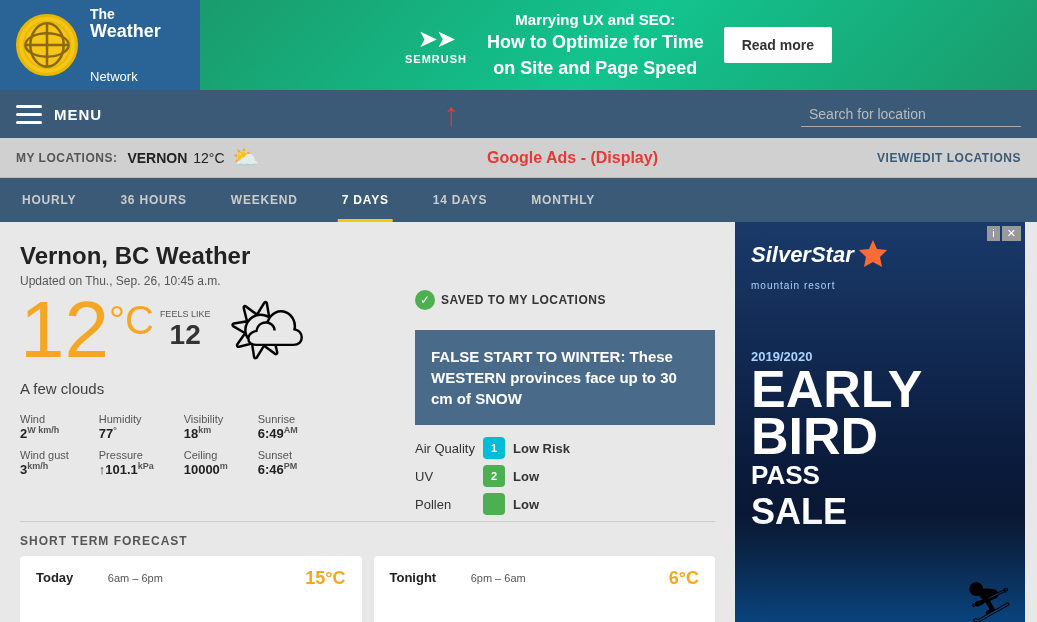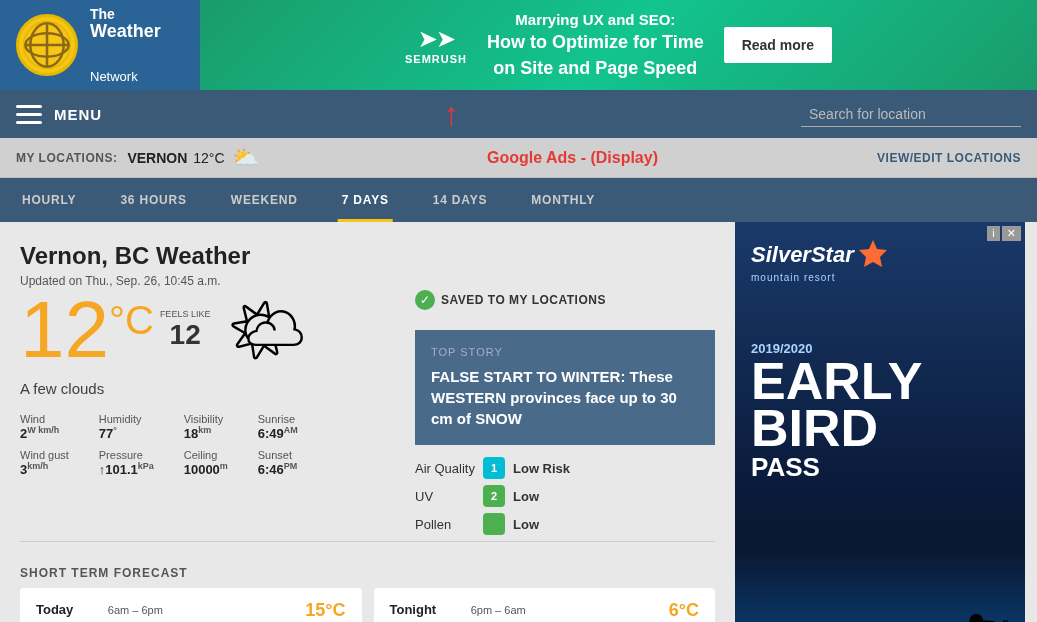--- a/index.html
+++ b/index.html
@@ -253,21 +253,21 @@
     }
     .stat-item { }
     .stat-label { font-size: 11px; color: #555; }
     .stat-value { font-size: 13px; color: #222; font-weight: bold; }
 
     .short-term-header {
       font-size: 12px;
       font-weight: bold;
       color: #555;
       letter-spacing: 1px;
-      padding: 24px 0 8px 0;
+      padding: 12px 0 8px 0;
       border-top: 1px solid #ccc;
     }
     .forecast-cards {
       display: flex;
       gap: 12px;
     }
     .forecast-card {
       background: white;
       border-radius: 4px;
       padding: 12px 16px;
@@ -540,21 +540,20 @@
             </div>
           </div>
         </div>
 
         <div style="width: 310px; padding-left: 10px;">
           <div class="saved-badge">
             <div class="saved-check">✓</div>
             <span class="saved-label">SAVED TO MY LOCATIONS</span>
           </div>
           <div class="top-story-panel">
-            <div class="top-story-label">TOP STORY</div>
             <div class="top-story-text">FALSE START TO WINTER: These WESTERN provinces face up to 30 cm of SNOW</div>
           </div>
 
           <div class="air-quality-section">
             <div class="aq-row">
               <span class="aq-label">Air Quality</span>
               <span class="aq-badge teal">1</span>
               <span class="aq-status">Low Risk</span>
             </div>
             <div class="aq-row">
@@ -591,37 +590,40 @@
         </div>
       </div>
     </div>
   </div>
 
   <div class="ad-sidebar">
     <div style="position:absolute; top:4px; right:4px; display:flex; gap:2px;">
       <span style="background:#999; color:white; font-size:11px; padding:1px 5px;">i</span>
       <span style="background:#999; color:white; font-size:11px; padding:1px 5px;">✕</span>
     </div>
-    <div style="display:flex; align-items:center; margin-bottom:0;">
+    <div style="display:flex; align-items:center; margin-bottom:8px;">
       <span style="color:white; font-size:22px; font-weight:900; font-style:italic;">SilverStar</span>
       <span style="margin-left:4px;">
         <svg width="30" height="30" viewBox="0 0 30 30">
           <polygon points="15,2 19,11 29,12 22,19 24,29 15,24 6,29 8,19 1,12 11,11" fill="#ff6b35"></polygon>
         </svg>
       </span>
     </div>
     <div class="silverstar-sub">mountain resort</div>
     <div class="ad-year">2019/2020</div>
     <div class="ad-main-text">
       <span>EARLY</span>
     </div>
     <div class="ad-main-text">
       <span>BIRD</span>
     </div>
     <div class="ad-pass-text">
       <span>PASS</span>
     </div>
+    <div class="ad-sale-text">
+      <span>SALE</span>
+    </div>
 
     <div style="position:absolute; bottom:0; right:0; width:100%; height:120px; background:linear-gradient(to top, #0a4a8a, transparent); border-radius:0 0 4px 4px; overflow:hidden;">
       <div style="position:absolute; bottom:10px; right:10px; font-size:40px;">⛷</div>
     </div>
   </div>
 </div>
 
 </body></html>

